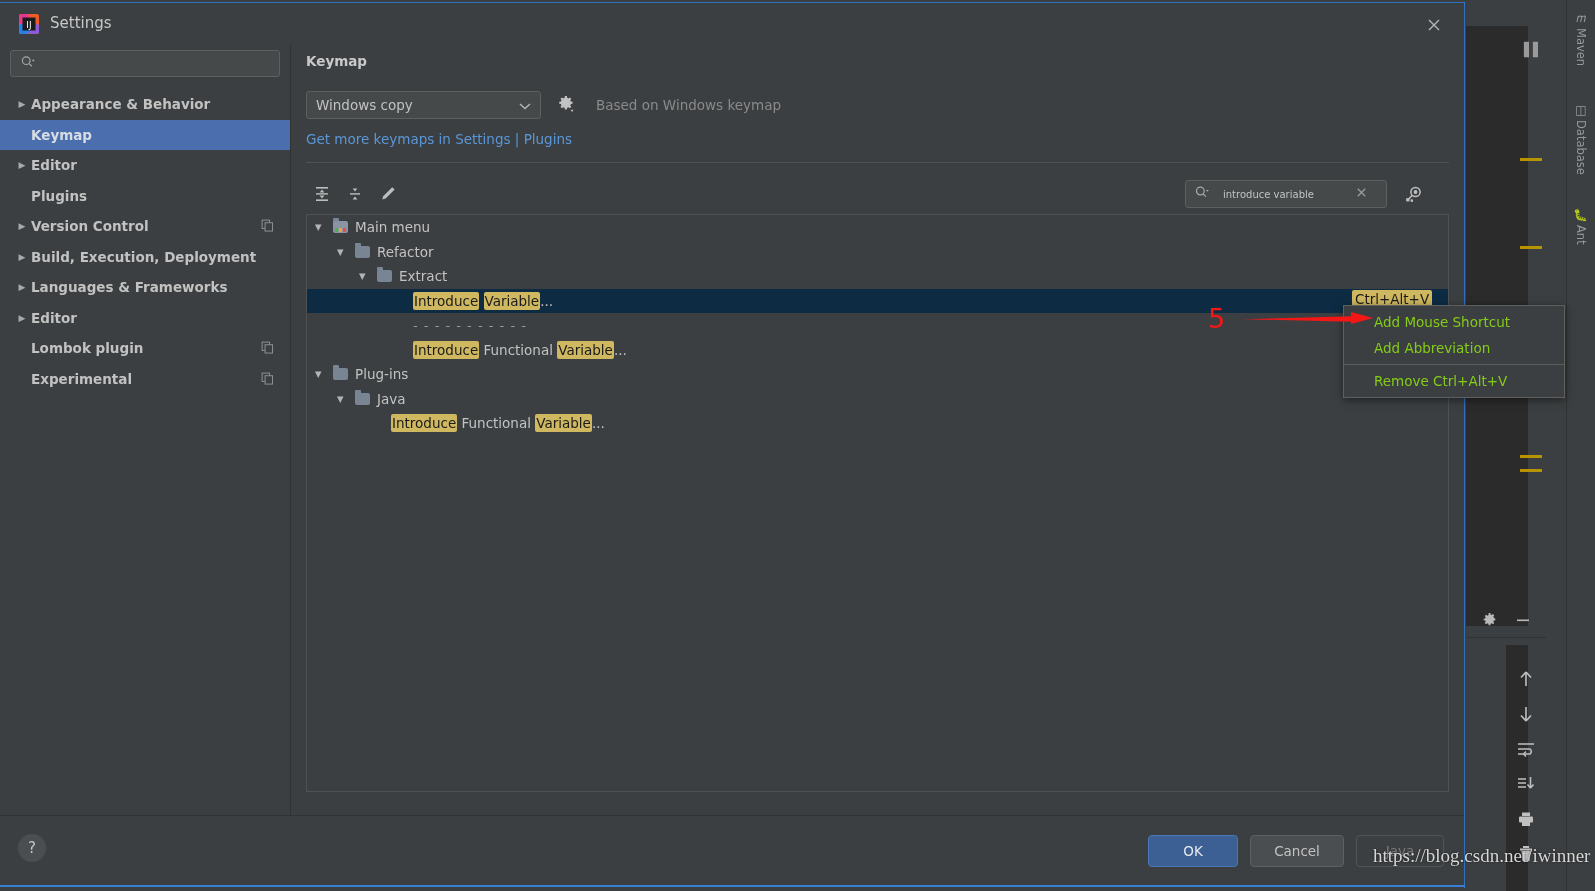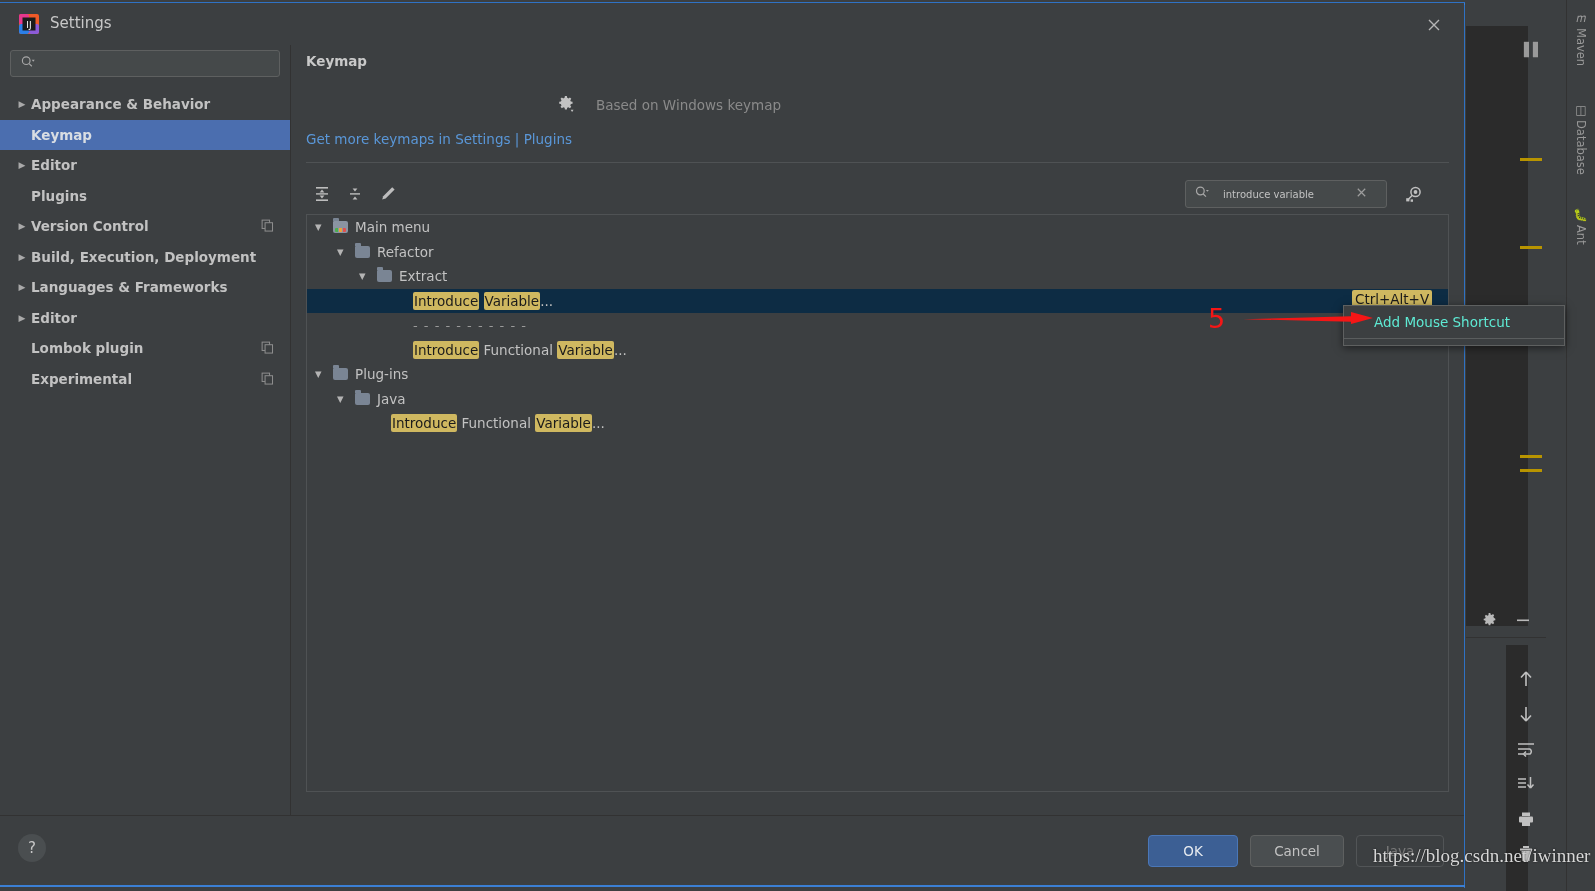--- a/index.html
+++ b/index.html
@@ -111,21 +111,21 @@
      background:linear-gradient(90deg,#4caf50 0 3px,transparent 3px 4px,#e8a33d 4px 7px,transparent 7px 8px,#e05050 8px 11px);border-radius:1px;}
   .hl{background:#cfb860;color:#1b1b1b;border-radius:2px;padding:1px 1px;}
   .sep-line{color:#9a9a9a;letter-spacing:1px;font-size:13px;}
 
   
   #ctx-menu{
     position:absolute;left:1343px;top:305px;width:222px;
     background:#3c3f41;border:1px solid #5e6060;box-shadow:0 2px 8px rgba(0,0,0,.5);
     padding:3px 0;z-index:60;box-sizing:border-box;
   }
-  .ctx-item{height:26px;display:flex;align-items:center;padding-left:30px;color:#5eead4;font-size:13.5px;cursor:pointer;}
+  .ctx-item{height:26px;display:flex;align-items:center;padding-left:30px;color:#84cc16;font-size:13.5px;cursor:pointer;}
   .ctx-item.hl-item{background:#4b6eaf;color:#e6e9ee;}
   .ctx-sep{height:1px;background:#5a5d5e;margin:3px 0;}
 
   
   #shortcut-chip{position:absolute;left:1352px;top:290px;background:#cfb860;color:#1b1b1b;
     font-size:13.5px;padding:1px 3px;border-radius:2px;z-index:55;}
 
   
   #btnbar{position:absolute;left:0;top:812px;width:1464px;height:72px;background:#3c3f41;border-top:1px solid #323232;}
   #help-btn{position:absolute;left:18px;top:18px;width:28px;height:28px;border-radius:50%;background:#4a4e50;
@@ -312,20 +312,28 @@
               <rect x="1.2" y="1.2" width="8" height="9" stroke="#8d8d8d" stroke-width="1.1" fill="none"></rect>
               <rect x="4.4" y="4" width="8" height="9" stroke="#8d8d8d" stroke-width="1.1" fill="#3c3f41"></rect>
             </svg></span>
         </div>
       </div>
   </div>
 
   <div id="right-pane">
     <div id="keymap-title">Keymap</div>
 
+    <div id="keymap-select">
+      <span class="v">Windows copy</span>
+      <span>
+        <svg width="12" height="8" viewBox="0 0 12 8">
+            <path d="M1 2 L6 6.5 L11 2" stroke="#b4b4b4" stroke-width="1.5" fill="none"></path>
+          </svg>
+      </span>
+    </div>
 
     <div id="gear-btn">
       <svg width="20" height="20" viewBox="0 0 18 18">
         <path fill="#c2c2c2" d="M8 5.2a2.8 2.8 0 100 5.6 2.8 2.8 0 000-5.6zm0 1.5a1.3 1.3 0 110 2.6 1.3 1.3 0 010-2.6z"></path>
         <path fill="#c2c2c2" d="M7.1 1h1.8l.24 1.55c.43.11.83.28 1.2.5l1.28-.9 1.23 1.23-.9 1.28c.22.37.39.77.5 1.2L14 6.1v1.8l-1.55.24c-.11.43-.28.83-.5 1.2l.9 1.28-1.23 1.23-1.28-.9c-.37.22-.77.39-1.2.5L8.9 13H7.1l-.24-1.55c-.43-.11-.83-.28-1.2-.5l-1.28.9L3.15 10.62l.9-1.28c-.22-.37-.39-.77-.5-1.2L2 7.9V6.1l1.55-.24c.11-.43.28-.83.5-1.2l-.9-1.28L4.38 2.15l1.28.9c.37-.22.77-.39 1.2-.5L7.1 1z"></path>
         <path fill="#c2c2c2" d="M12.3 13.3 L14.9 13.3 L13.6 15.4 Z"></path>
       </svg>
     </div>
 
     <div id="based-on">Based on Windows keymap</div>
@@ -446,21 +454,23 @@
   </div>
 
   <div id="dialog-bot-accent"></div>
 </div>
 
 <div id="shortcut-chip">Ctrl+Alt+V</div>
 
 <div id="ctx-menu">
   <div id="ctx-items">
       <div class="ctx-item">Add Mouse Shortcut</div>
+      <div class="ctx-item">Add Abbreviation</div>
       <div class="ctx-sep"></div>
+      <div class="ctx-item">Remove Ctrl+Alt+V</div>
     </div>
 </div>
 
 <div id="anno-5">5</div>
 <svg id="anno-arrow" viewBox="0 0 130 16">
   <path d="M0 9.2 L108 6.2 L108 2 L130 8 L108 14 L108 11.8 Z" fill="#f51616"></path>
 </svg>
 
 <div id="watermark">https://blog.csdn.net/iwinner</div>
 

